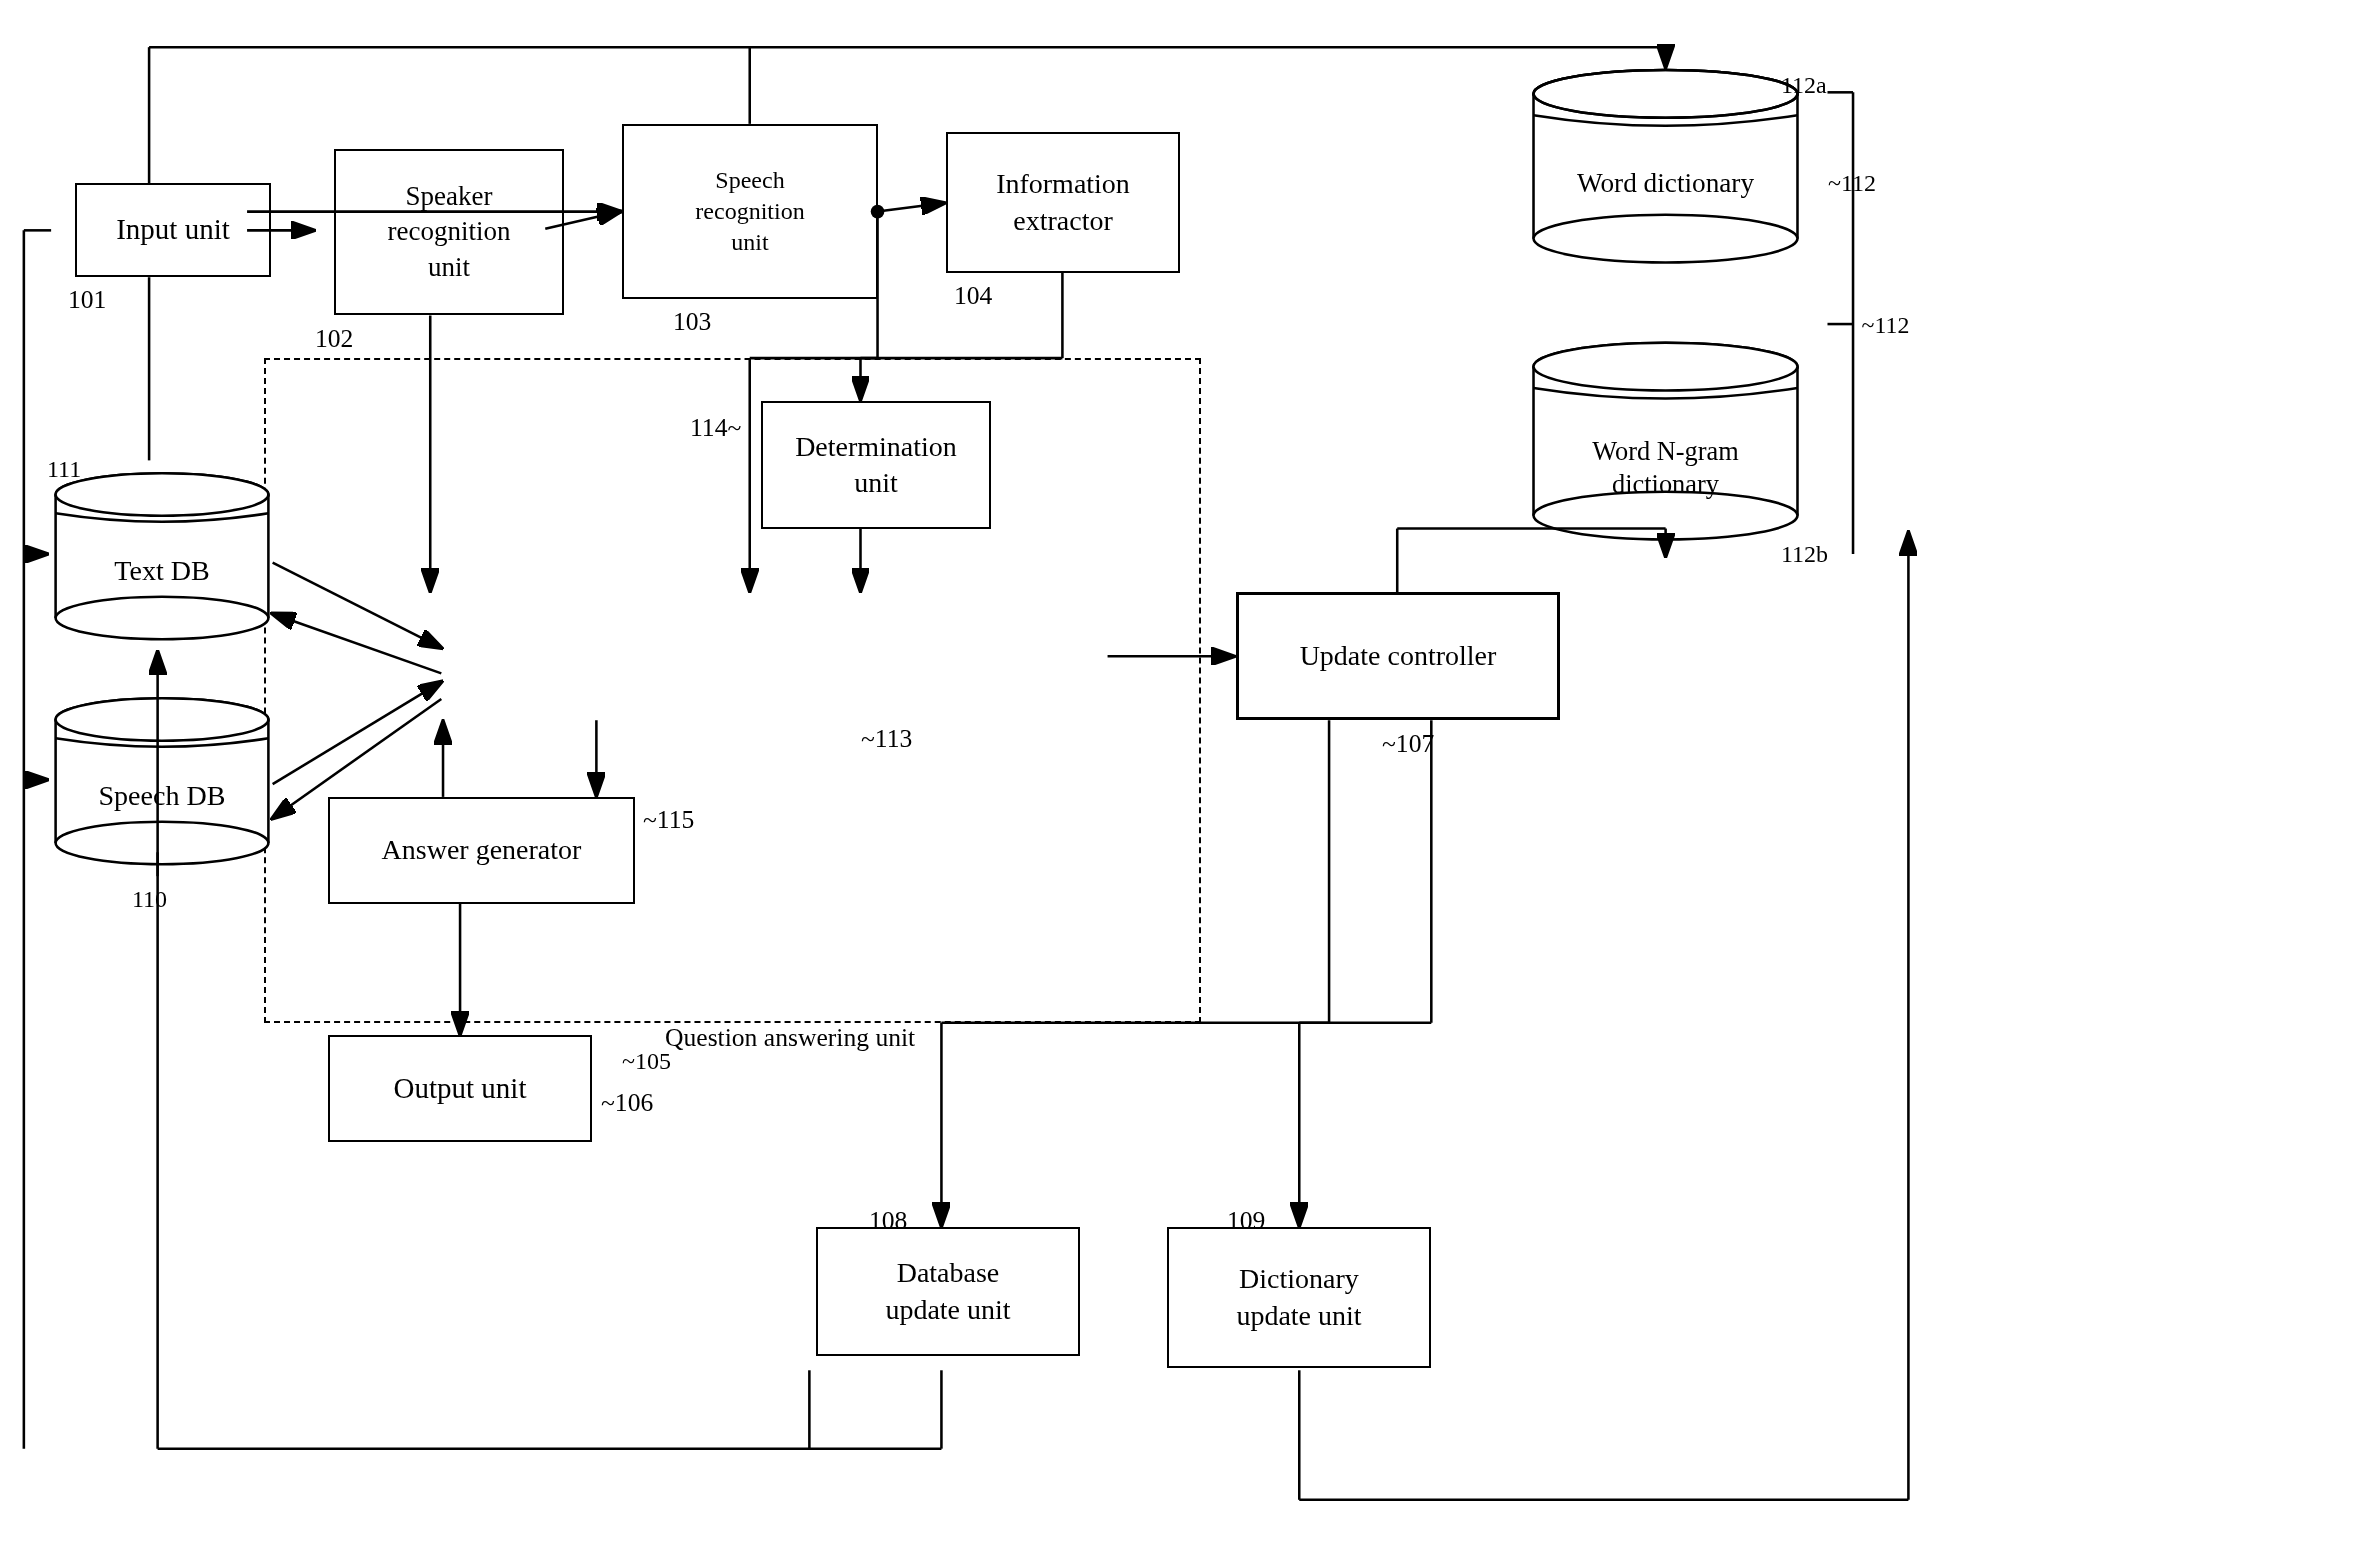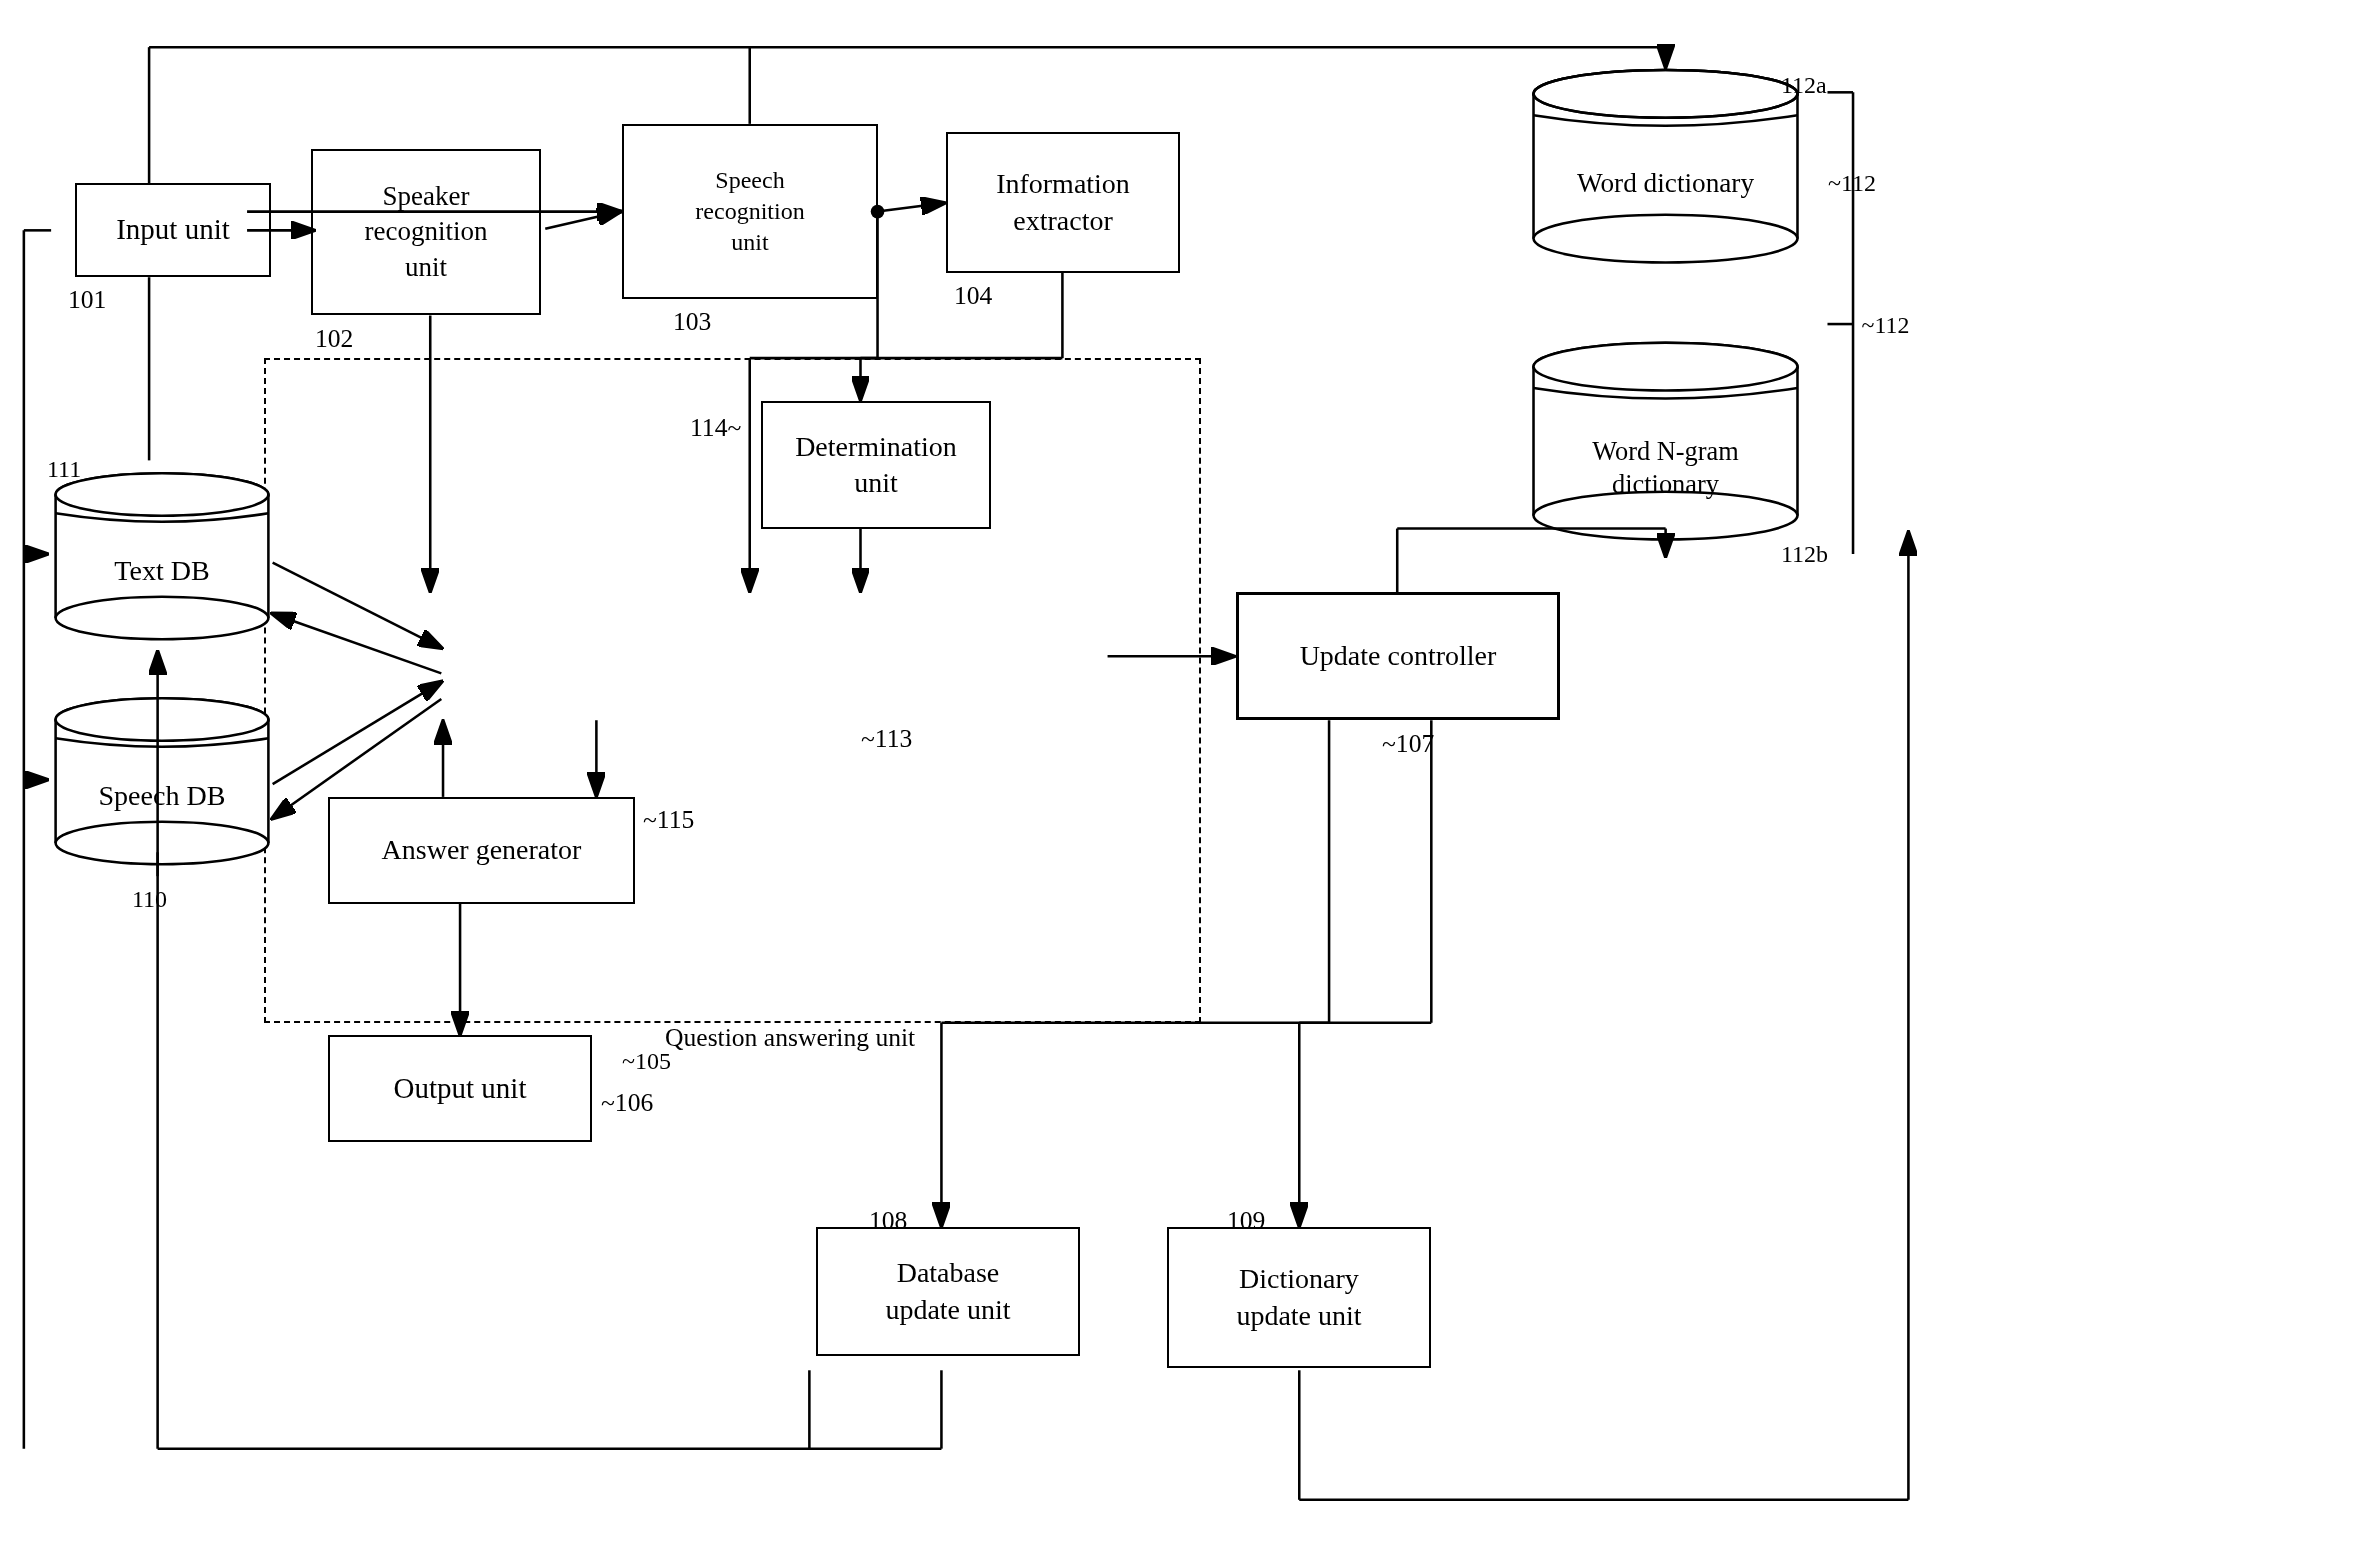--- a/index.html
+++ b/index.html
@@ -70,21 +70,21 @@
 
   <div class="dashed-box" style="left:264px; top:358px; width:937px; height:665px;"></div>
   <span class="label" style="left:665px; top:1023px; font-size:25.6px;">Question answering unit</span>
   <span class="label" style="left:622px; top:1048px; font-size:24px;">~105</span>
 
   <div class="box" style="left:51px; top:183px; width:196px; height:94px; font-size:29px;margin-left:24px;">
     <span>Input unit</span>
   </div>
   <span class="label" style="left:68px; top:285px;">101</span>
 
-  <div class="box" style="left:311px; top:149px; width:230px; height:166px; font-size:27px;">
+  <div class="box" style="left:334px; top:149px; width:230px; height:166px; font-size:27px;">
     <span>Speaker<br>recognition<br>unit</span>
   </div>
   <span class="label" style="left:315px; top:324px;">102</span>
 
   <div class="box" style="left:622px; top:124px; width:256px; height:175px; font-size:24px;">
     <span>Speech<br>recognition<br>unit</span>
   </div>
   <span class="label" style="left:673px; top:307px;">103</span>
 
   <div class="box" style="left:946px; top:132px; width:234px; height:141px; font-size:28px;">

